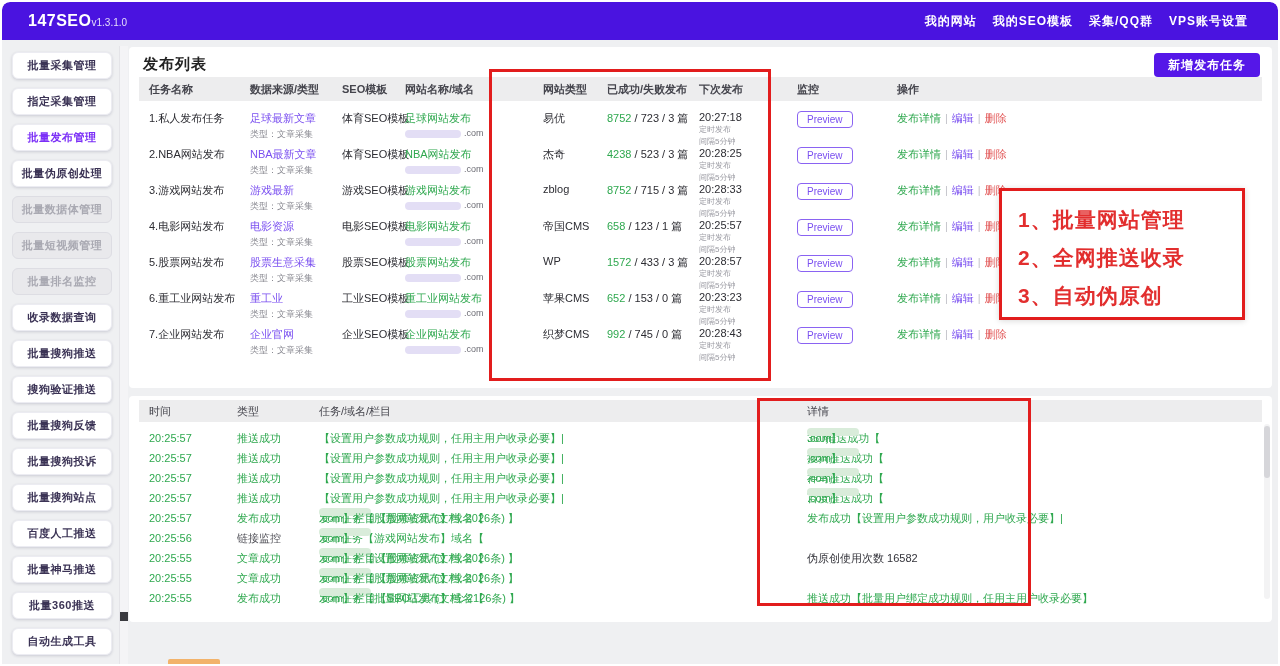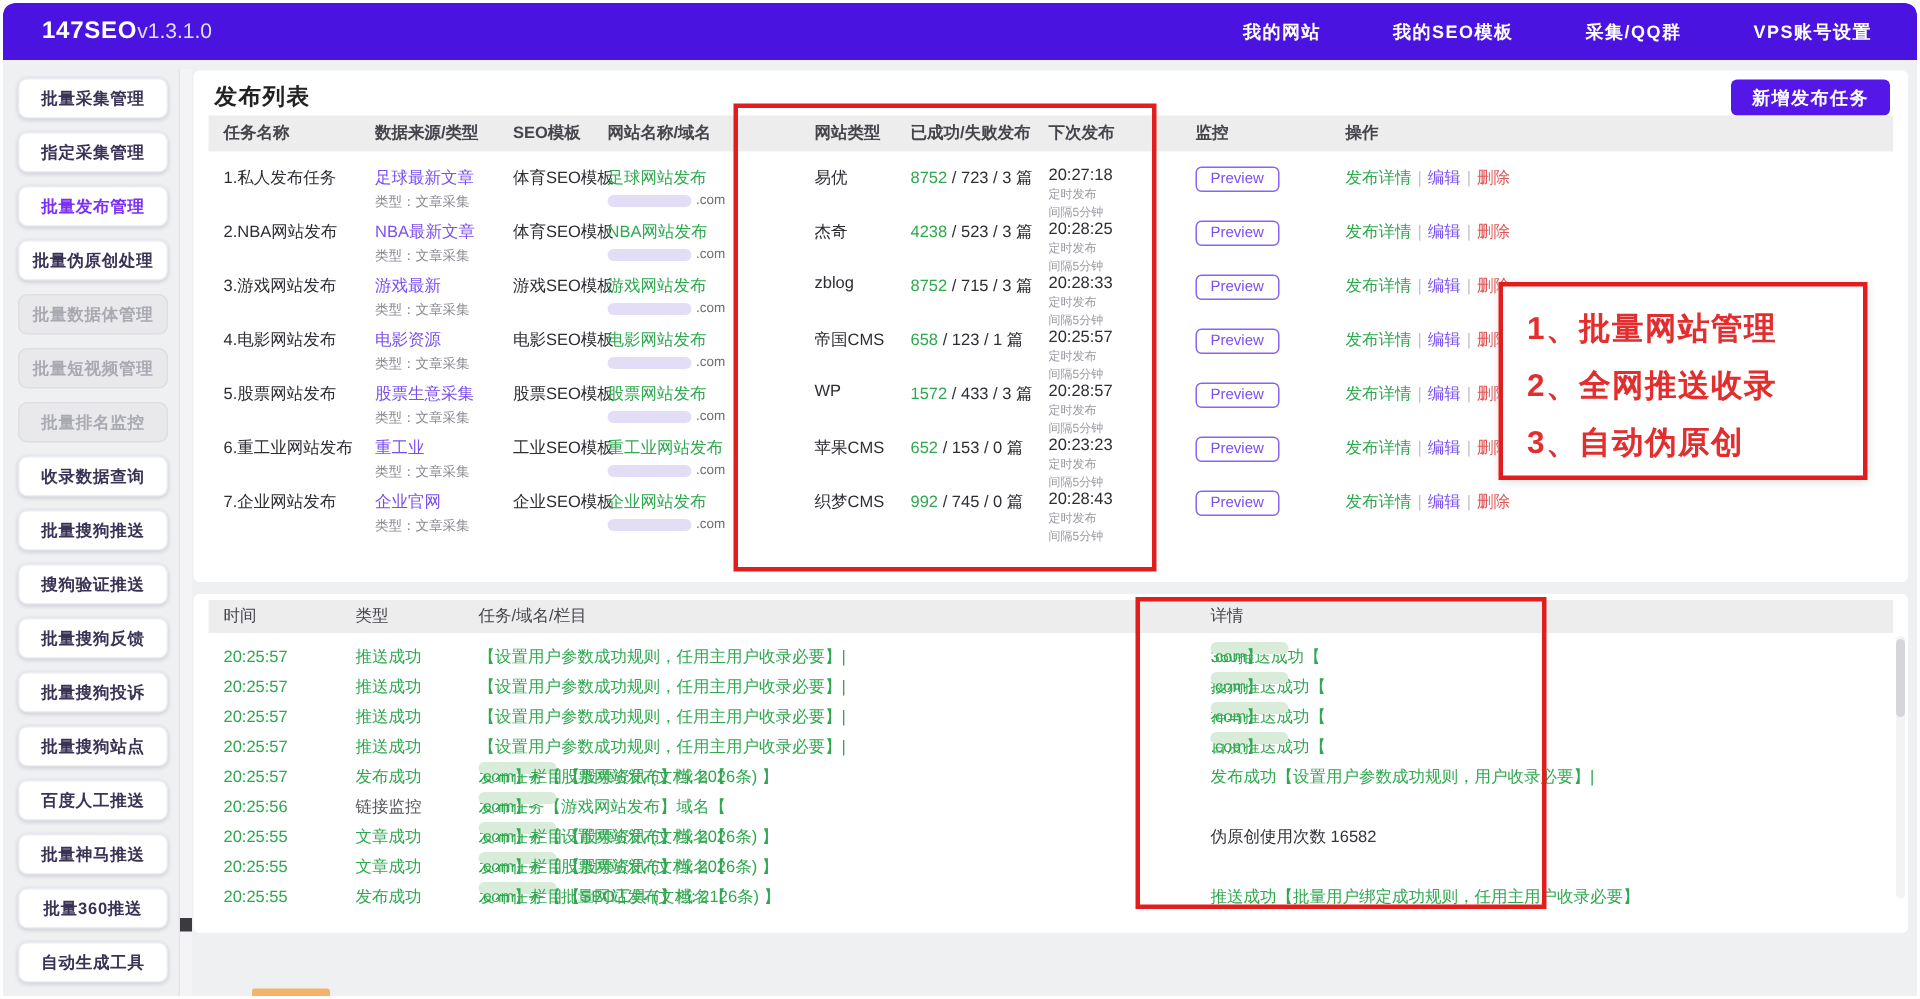--- a/index.html
+++ b/index.html
@@ -8,22 +8,22 @@
     background:#ffffff;
     font-family:"Liberation Sans","DejaVu Sans",sans-serif;
     -webkit-font-smoothing:antialiased;
   }
   .app{position:absolute;left:2px;top:2px;width:1276px;height:662px;background:#eff0f2;border-radius:8px 8px 0 0;overflow:hidden;}
 
   
   .topbar{position:absolute;left:0;top:0;width:100%;height:38px;background:#4a13e0;border-radius:8px 8px 0 0;display:flex;align-items:center;}
   .logo-wrap{margin-left:26px;color:#fff;display:flex;align-items:baseline;gap:0;}
   .logo{font-size:16px;font-weight:bold;letter-spacing:.5px;}
-  .version{font-size:14px;opacity:.85;}
-  .topnav{margin-left:auto;display:flex;gap:48px;padding-right:30px;}
+  .version{font-size:10px;opacity:.85;}
+  .topnav{margin-left:auto;display:flex;gap:16px;padding-right:30px;}
   .topnav .navitem{color:#fff;font-size:12px;font-weight:bold;letter-spacing:1px;cursor:pointer;}
 
   
   .sidebar{position:absolute;left:10px;top:50px;width:100px;display:flex;flex-direction:column;gap:9px;}
   .sbtn{
     height:25px;background:#fff;border:1px solid #ececf2;border-radius:6px;
     box-shadow:0 1px 3px rgba(40,40,80,.18);
     display:flex;align-items:center;justify-content:center;
     font-size:11px;font-weight:bold;color:#3b3355;letter-spacing:.5px;cursor:pointer;white-space:nowrap;
   }

